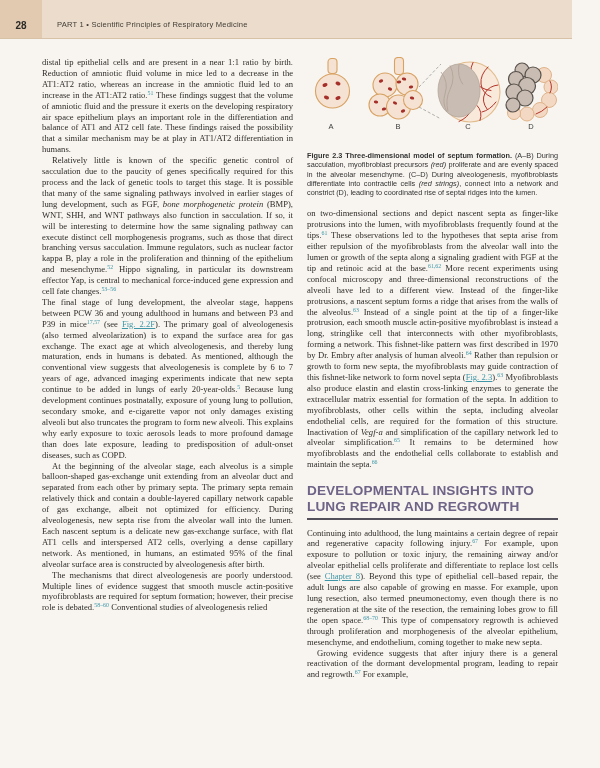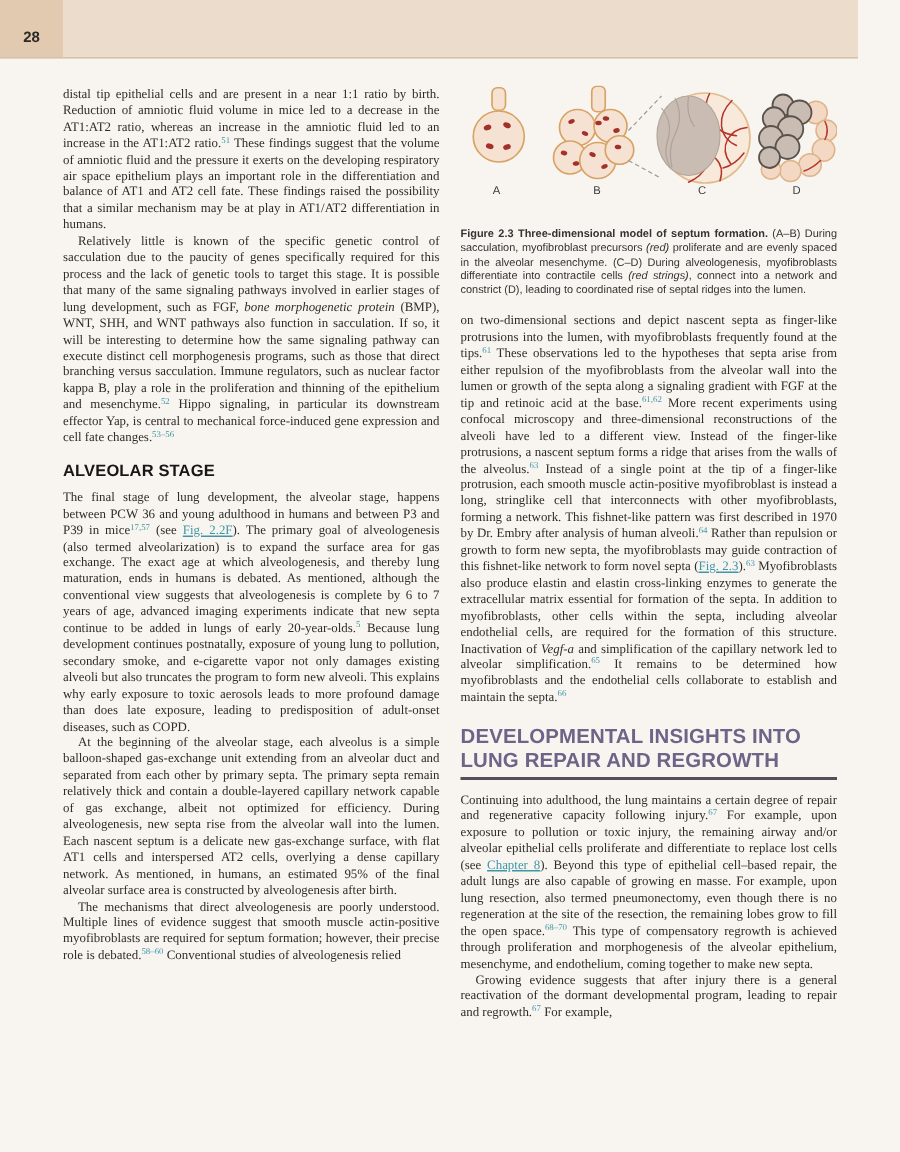--- a/index.html
+++ b/index.html
@@ -51,27 +51,27 @@
   .dash  { fill:none; stroke:#9a9a9a; stroke-width:.8; stroke-dasharray:3 2; }
   .lbl   { font-family:"Liberation Sans", sans-serif; font-size:7.5px; fill:#3c3c3c; }
 </style>
 </head>
 <body>
 
 <div class="page">
 
   <div class="header">
     <div class="pagenum">28</div>
+    <div class="header-title">PART 1 • Scientific Principles of Respiratory Medicine</div>
   </div>
 
   <div class="col col-left">
     <div>
         <p class="para"><span class="s-n">distal tip epithelial cells and are present in a near 1:1 ratio by birth. Reduction of amniotic fluid volume in mice led to a decrease in the AT1:AT2 ratio, whereas an increase in the amniotic fluid led to an increase in the AT1:AT2 ratio.</span><span class="s-sup">51</span><span class="s-n"> These findings suggest that the volume of amniotic fluid and the pressure it exerts on the developing respiratory air space epithelium plays an important role in the differentiation and balance of AT1 and AT2 cell fate. These findings raised the possibility that a similar mechanism may be at play in AT1/AT2 differentiation in humans.</span></p>
         <p class="para indent"><span class="s-n">Relatively little is known of the specific genetic control of sacculation due to the paucity of genes specifically required for this process and the lack of genetic tools to target this stage. It is possible that many of the same signaling pathways involved in earlier stages of lung development, such as FGF, </span><span class="s-i">bone morphogenetic protein</span><span class="s-n"> (BMP), WNT, SHH, and WNT pathways also function in sacculation. If so, it will be interesting to determine how the same signaling pathway can execute distinct cell morphogenesis programs, such as those that direct branching versus sacculation. Immune regulators, such as nuclear factor kappa B, play a role in the proliferation and thinning of the epithelium and mesenchyme.</span><span class="s-sup">52</span><span class="s-n"> Hippo signaling, in particular its downstream effector Yap, is central to mechanical force-induced gene expression and cell fate changes.</span><span class="s-sup">53–56</span></p>
-        <h3 class="h3">ALVEOLAR STAGE</h3>
         <p class="para"><span class="s-n">The final stage of lung development, the alveolar stage, happens between PCW 36 and young adulthood in humans and between P3 and P39 in mice</span><span class="s-sup">17,57</span><span class="s-n"> (see </span><span class="s-link">Fig. 2.2F</span><span class="s-n">). The primary goal of alveologenesis (also termed alveolarization) is to expand the surface area for gas exchange. The exact age at which alveologenesis, and thereby lung maturation, ends in humans is debated. As mentioned, although the conventional view suggests that alveologenesis is complete by 6 to 7 years of age, advanced imaging experiments indicate that new septa continue to be added in lungs of early 20-year-olds.</span><span class="s-sup">5</span><span class="s-n"> Because lung development continues postnatally, exposure of young lung to pollution, secondary smoke, and e-cigarette vapor not only damages existing alveoli but also truncates the program to form new alveoli. This explains why early exposure to toxic aerosols leads to more profound damage than does late exposure, leading to predisposition of adult-onset diseases, such as COPD.</span></p>
         <p class="para indent"><span class="s-n">At the beginning of the alveolar stage, each alveolus is a simple balloon-shaped gas-exchange unit extending from an alveolar duct and separated from each other by primary septa. The primary septa remain relatively thick and contain a double-layered capillary network capable of gas exchange, albeit not optimized for efficiency. During alveologenesis, new septa rise from the alveolar wall into the lumen. Each nascent septum is a delicate new gas-exchange surface, with flat AT1 cells and interspersed AT2 cells, overlying a dense capillary network. As mentioned, in humans, an estimated 95% of the final alveolar surface area is constructed by alveologenesis after birth.</span></p>
         <p class="para indent"><span class="s-n">The mechanisms that direct alveologenesis are poorly understood. Multiple lines of evidence suggest that smooth muscle actin-positive myofibroblasts are required for septum formation; however, their precise role is debated.</span><span class="s-sup">58–60</span><span class="s-n"> Conventional studies of alveologenesis relied</span></p>
       </div>
   </div>
 
   <div class="col col-right">
     <div class="figure">
       <svg viewBox="0 0 251 74" width="251" height="74">
 

